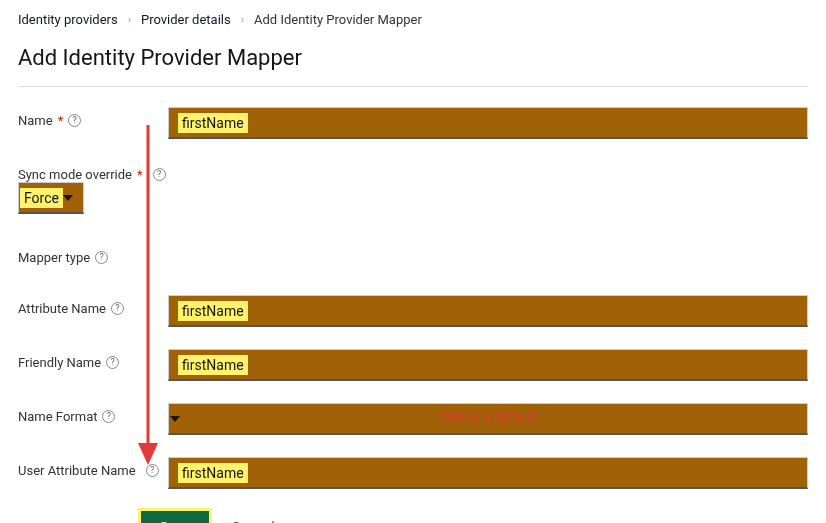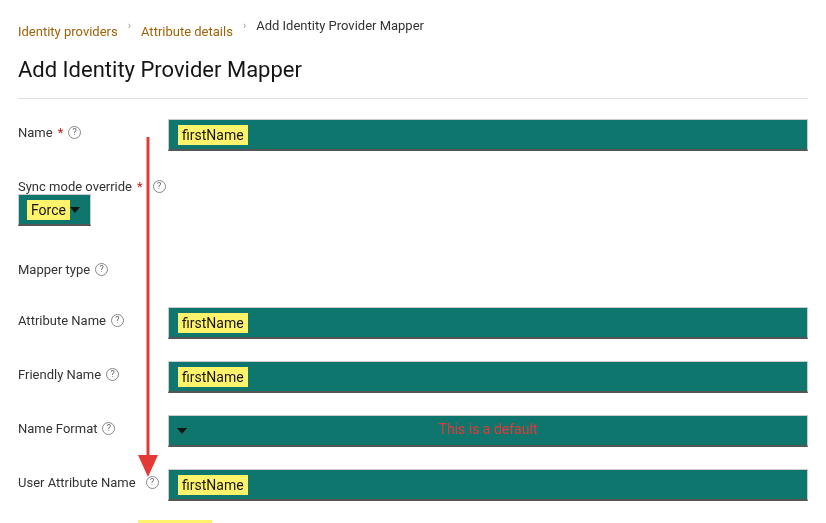--- a/index.html
+++ b/index.html
@@ -12,21 +12,21 @@
       width: 826px;
     }
     .breadcrumbs {
       font-size: 13px;
       color: #666;
       margin-bottom: 18px;
       display: flex;
       align-items: center;
       gap: 10px;
     }
-    .breadcrumbs a { color: #a16207; text-decoration: none; margin-top: 12px; }
+    .breadcrumbs a { color: #0f172a; text-decoration: none; }
     .breadcrumbs .sep { color: #999; font-size: 11px; }
     .breadcrumbs .current { color: #333; }
     h1 {
       font-size: 22px;
       font-weight: 400;
       margin-bottom: 16px;
     }
     hr {
       border: none;
       border-top: 1px solid #e0e0e0;
@@ -66,22 +66,22 @@
     }
     .field-col {
       flex: 1;
       position: relative;
     }
     .input, .select {
       width: 100%;
       height: 32px;
       border: 1px solid #ccc;
       border-bottom: 2px solid #555;
-      background: #0f766e;
-      padding: 0 8px;
+      background: #a16207;
+      padding: 0 1px;
       font-size: 14px;
       color: #151515;
       outline: none;
     }
     .select {
       display: flex;
       align-items: center;
       justify-content: space-between;
       cursor: pointer;
       padding-right: 10px;
@@ -150,21 +150,21 @@
       pointer-events: none;
     }
     .input-wrap { position: relative; }
   </style>
 </head>
 <body>
 
 <div class="breadcrumbs">
   <a href="#">Identity providers</a>
   <span class="sep">›</span>
-  <a href="#">Attribute details</a>
+  <a href="#">Provider details</a>
   <span class="sep">›</span>
   <span class="current">Add Identity Provider Mapper</span>
 </div>
 
 <h1>Add Identity Provider Mapper</h1>
 <hr>
 
 <div class="form-wrap">
 
   <svg class="arrow-svg" width="40" height="345">

